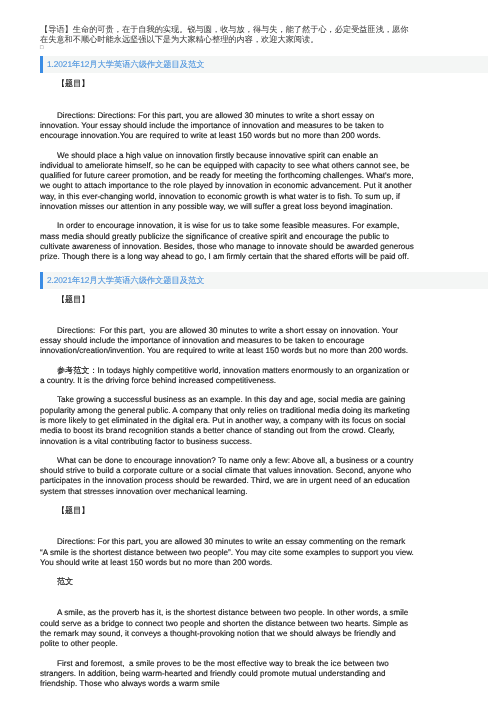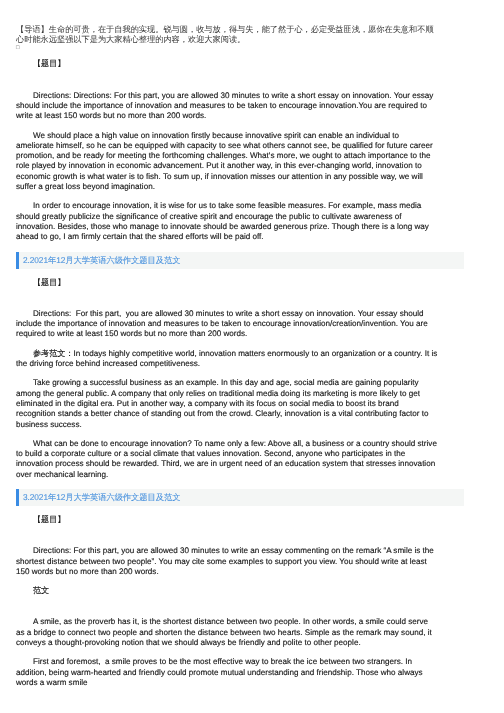--- a/index.html
+++ b/index.html
@@ -5,21 +5,21 @@
 <style>
   html, body { margin:0; padding:0; background:#ffffff; }
   body {
     width:504px; height:713px; overflow:hidden;
     font-family:"Liberation Sans", sans-serif;
     color:#161616;
     text-rendering:geometricPrecision;
     -webkit-font-smoothing:antialiased;
     -webkit-text-stroke:0.14px #161616;
   }
-  .page { width:454px; box-sizing:border-box; padding:0 16px; }
+  .page { width:454px; box-sizing:border-box; padding:0 40px; }
 
   
   .intro {
     font-size:8.2px; line-height:10.3px; color:#3a3a3a;
     -webkit-text-stroke:0.03px #3a3a3a;
     text-indent:0; margin:25px 0 0 0;
   }
   .tofu { display:block; font-size:5.6px; line-height:4.8px; color:#9b9b9b; -webkit-text-stroke:0.12px #9b9b9b; }
 
   
@@ -31,47 +31,47 @@
     -webkit-text-stroke:0.1px #4b93de;
     width:448px; box-sizing:border-box;
   }
   .sec-head.first { margin-top:6px; }
 
   
   h4.blk {
     font-size:8.1px; line-height:10.3px; font-weight:normal;
     margin:9px 0 0 0; text-indent:17px; color:#161616;
   }
-  .sec-head + h4.blk { }
+  .sec-head + h4.blk { margin-top:6px; }
   h4.blk + p.body-para { margin-top:21px; }
 
   
   p.body-para {
     font-size:8.1px; line-height:10.3px;
     margin:9px 0 0 0; text-indent:17px; color:#161616;
     white-space:pre-wrap;
   }
 </style>
 </head>
 <body>
 
 <div class="page">
 
   <p class="intro"><span>【导语】生命的可贵，在于自我的实现。锐与圆，收与放，得与失，能了然于心，必定受益匪浅，愿你在失意和不顺心时能永远坚强以下是为大家精心整理的内容，欢迎大家阅读。</span><span class="tofu">□</span></p>
 
+  <div class="sec-head first"><span class="sec-head-text">1.2021年12月大学英语六级作文题目及范文</span></div>
   <h4 class="blk">【题目】</h4>
   <p class="body-para">Directions: Directions: For this part, you are allowed 30 minutes to write a short essay on innovation. Your essay should include the importance of innovation and measures to be taken to encourage innovation.You are required to write at least 150 words but no more than 200 words.</p>
   <p class="body-para">We should place a high value on innovation firstly because innovative spirit can enable an individual to ameliorate himself, so he can be equipped with capacity to see what others cannot see, be qualified for future career promotion, and be ready for meeting the forthcoming challenges. What's more, we ought to attach importance to the role played by innovation in economic advancement. Put it another way, in this ever-changing world, innovation to economic growth is what water is to fish. To sum up, if innovation misses our attention in any possible way, we will suffer a great loss beyond imagination.</p>
   <p class="body-para">In order to encourage innovation, it is wise for us to take some feasible measures. For example, mass media should greatly publicize the significance of creative spirit and encourage the public to cultivate awareness of innovation. Besides, those who manage to innovate should be awarded generous prize. Though there is a long way ahead to go, I am firmly certain that the shared efforts will be paid off.</p>
   <div class="sec-head"><span class="sec-head-text">2.2021年12月大学英语六级作文题目及范文</span></div>
   <h4 class="blk">【题目】</h4>
   <p class="body-para">Directions:  For this part,  you are allowed 30 minutes to write a short essay on innovation. Your essay should include the importance of innovation and measures to be taken to encourage innovation/creation/invention. You are required to write at least 150 words but no more than 200 words.</p>
   <p class="body-para">参考范文：In todays highly competitive world, innovation matters enormously to an organization or a country. It is the driving force behind increased competitiveness.</p>
   <p class="body-para">Take growing a successful business as an example. In this day and age, social media are gaining popularity among the general public. A company that only relies on traditional media doing its marketing is more likely to get eliminated in the digital era. Put in another way, a company with its focus on social media to boost its brand recognition stands a better chance of standing out from the crowd. Clearly, innovation is a vital contributing factor to business success.</p>
   <p class="body-para">What can be done to encourage innovation? To name only a few: Above all, a business or a country should strive to build a corporate culture or a social climate that values innovation. Second, anyone who participates in the innovation process should be rewarded. Third, we are in urgent need of an education system that stresses innovation over mechanical learning.</p>
-  <div class="sec-head"><span class="sec-head-text">3.2021年12月大学英语六级作文题目及范文</span></div>
   <h4 class="blk">【题目】</h4>
   <p class="body-para">Directions: For this part, you are allowed 30 minutes to write an essay commenting on the remark “A smile is the shortest distance between two people”. You may cite some examples to support you view. You should write at least 150 words but no more than 200 words.</p>
   <h4 class="blk">范文</h4>
   <p class="body-para">A smile, as the proverb has it, is the shortest distance between two people. In other words, a smile could serve as a bridge to connect two people and shorten the distance between two hearts. Simple as the remark may sound, it conveys a thought-provoking notion that we should always be friendly and polite to other people.</p>
   <p class="body-para">First and foremost,  a smile proves to be the most effective way to break the ice between two strangers. In addition, being warm-hearted and friendly could promote mutual understanding and friendship. Those who always words a warm smile</p>
 
 </div>
 
 </body></html>

